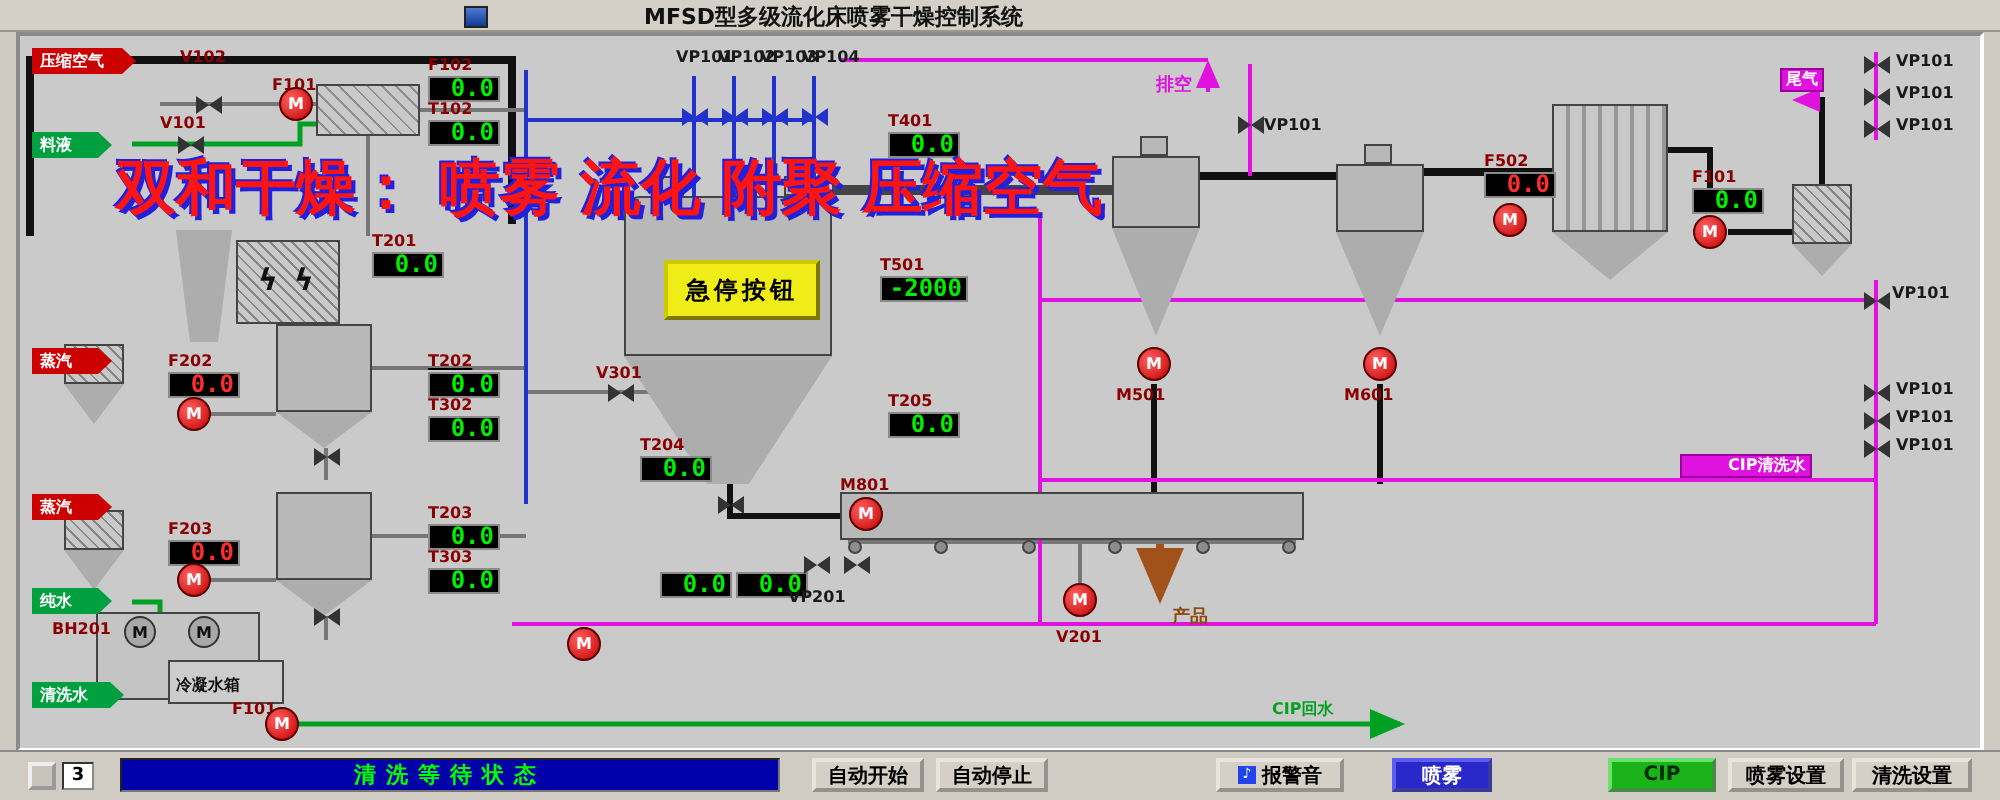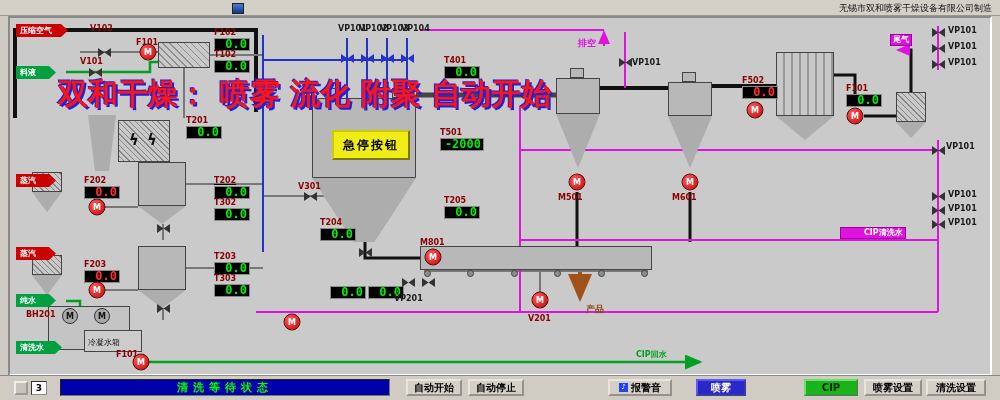--- a/index.html
+++ b/index.html
@@ -28,21 +28,21 @@
   .dbox{width:36px;height:13px;background:#000;border:1px solid #8a8a8a;box-sizing:border-box;
         display:flex;align-items:center;justify-content:flex-end;padding-right:2px}
   .dbox.wide{width:44px}
   .dval{font-family:"DejaVu Sans Mono",monospace;font-size:12px;font-weight:bold;color:#00ee00;line-height:9px}
   .dval.red{color:#ff2d2d}
   
   .lbl{position:absolute;font-size:8px;font-weight:bold;color:#8a0000;white-space:nowrap;line-height:10px}
   .lbl-dk{color:#1a1a1a}
   .lbl-mg{color:#e012e0;font-size:9px}
   .lbl-mgbox{color:#fff;background:#e012e0;border:1px solid #9c009c;padding:0 2px}
-  .lbl-bk{color:#111;font-weight:normal}
+  .lbl-bk{color:#111;font-weight:bold}
   .lbl-br{color:#8a4a10;font-size:9px}
   .lbl-gn{color:#00a020}
   
   .tag{position:absolute;height:13px;color:#fff;font-size:8px;font-weight:bold;display:flex;align-items:center;
        padding:0 9px 0 4px;white-space:nowrap;
        clip-path:polygon(0 0,calc(100% - 7px) 0,100% 50%,calc(100% - 7px) 100%,0 100%)}
   
   .pump{position:absolute;width:15px;height:15px;border-radius:50%;transform:translate(-50%,-50%);
         background:radial-gradient(circle at 35% 35%,#ff6060,#c40000);border:1px solid #5c0000;
         color:#fff;font-size:8px;font-weight:bold;display:flex;align-items:center;justify-content:center}
@@ -72,21 +72,21 @@
   .bbtn.blue{background:#2929c9;color:#fff;border-color:#5c5cf0}
   .bbtn.green{background:#1ab41a;color:#002a00;border-color:#6ce06c}
   .alarm-ic{display:inline-block;width:9px;height:9px;background:#2244ee;color:#fff;font-size:7px;
             line-height:9px;text-align:center;margin-right:3px}
 </style>
 </head>
 <body>
 
 <div id="titlebar" class="abs">
   <div class="abs tb-icon"></div>
-  <div class="abs tb-right">无锡市双和喷雾干燥设备有限公司制造</div>
+  <div class="abs tb-title">MFSD型多级流化床喷雾干燥控制系统</div>
 </div>
 
 <div id="frame" class="abs"></div>
 
 <svg class="abs" width="1000" height="400" style="left:0;top:0">
   <defs>
     <marker id="am" markerWidth="8" markerHeight="8" refX="6" refY="3" orient="auto">
         <path d="M0,0 L7,3 L0,6 Z" fill="#e012e0"></path>
       </marker>
     <marker id="ag" markerWidth="8" markerHeight="8" refX="6" refY="3" orient="auto">
@@ -413,21 +413,21 @@
     <div class="pump" style="left: 540px; top: 300px; pointer-events: auto;">M</div>
     <div class="pump" style="left: 141px; top: 362px; pointer-events: auto;">M</div>
     <div class="pump" style="left: 433px; top: 257px; pointer-events: auto;">M</div>
     <div class="pump" style="left: 292px; top: 322px; pointer-events: auto;">M</div>
     <div class="pump" style="left: 755px; top: 110px; pointer-events: auto;">M</div>
     <div class="mixer" style="left: 70px; top: 316px;">M</div>
     <div class="mixer" style="left: 102px; top: 316px;">M</div>
   </div>
 
 <div id="wm" class="abs">
-  <span>双和干燥：</span><span class="wm2">喷雾 流化 附聚 自动开始</span>
+  <span>双和干燥：</span><span class="wm2">喷雾 流化 附聚 压缩空气</span>
 </div>
 
 <div id="bbar" class="abs"></div>
 <div id="minibtn" class="abs"></div>
 <div id="pagebox" class="abs">3</div>
 <div id="statusbar" class="abs">清洗等待状态</div>
 <div id="btnhost">
     <button class="bbtn" style="left: 406px; width: 56px; text-align: right;">自动开始</button>
     <button class="bbtn" style="left: 468px; width: 56px;">自动停止</button>
     <button class="bbtn" style="left: 608px; width: 64px;"><span class="alarm-ic">♪</span>报警音</button>

